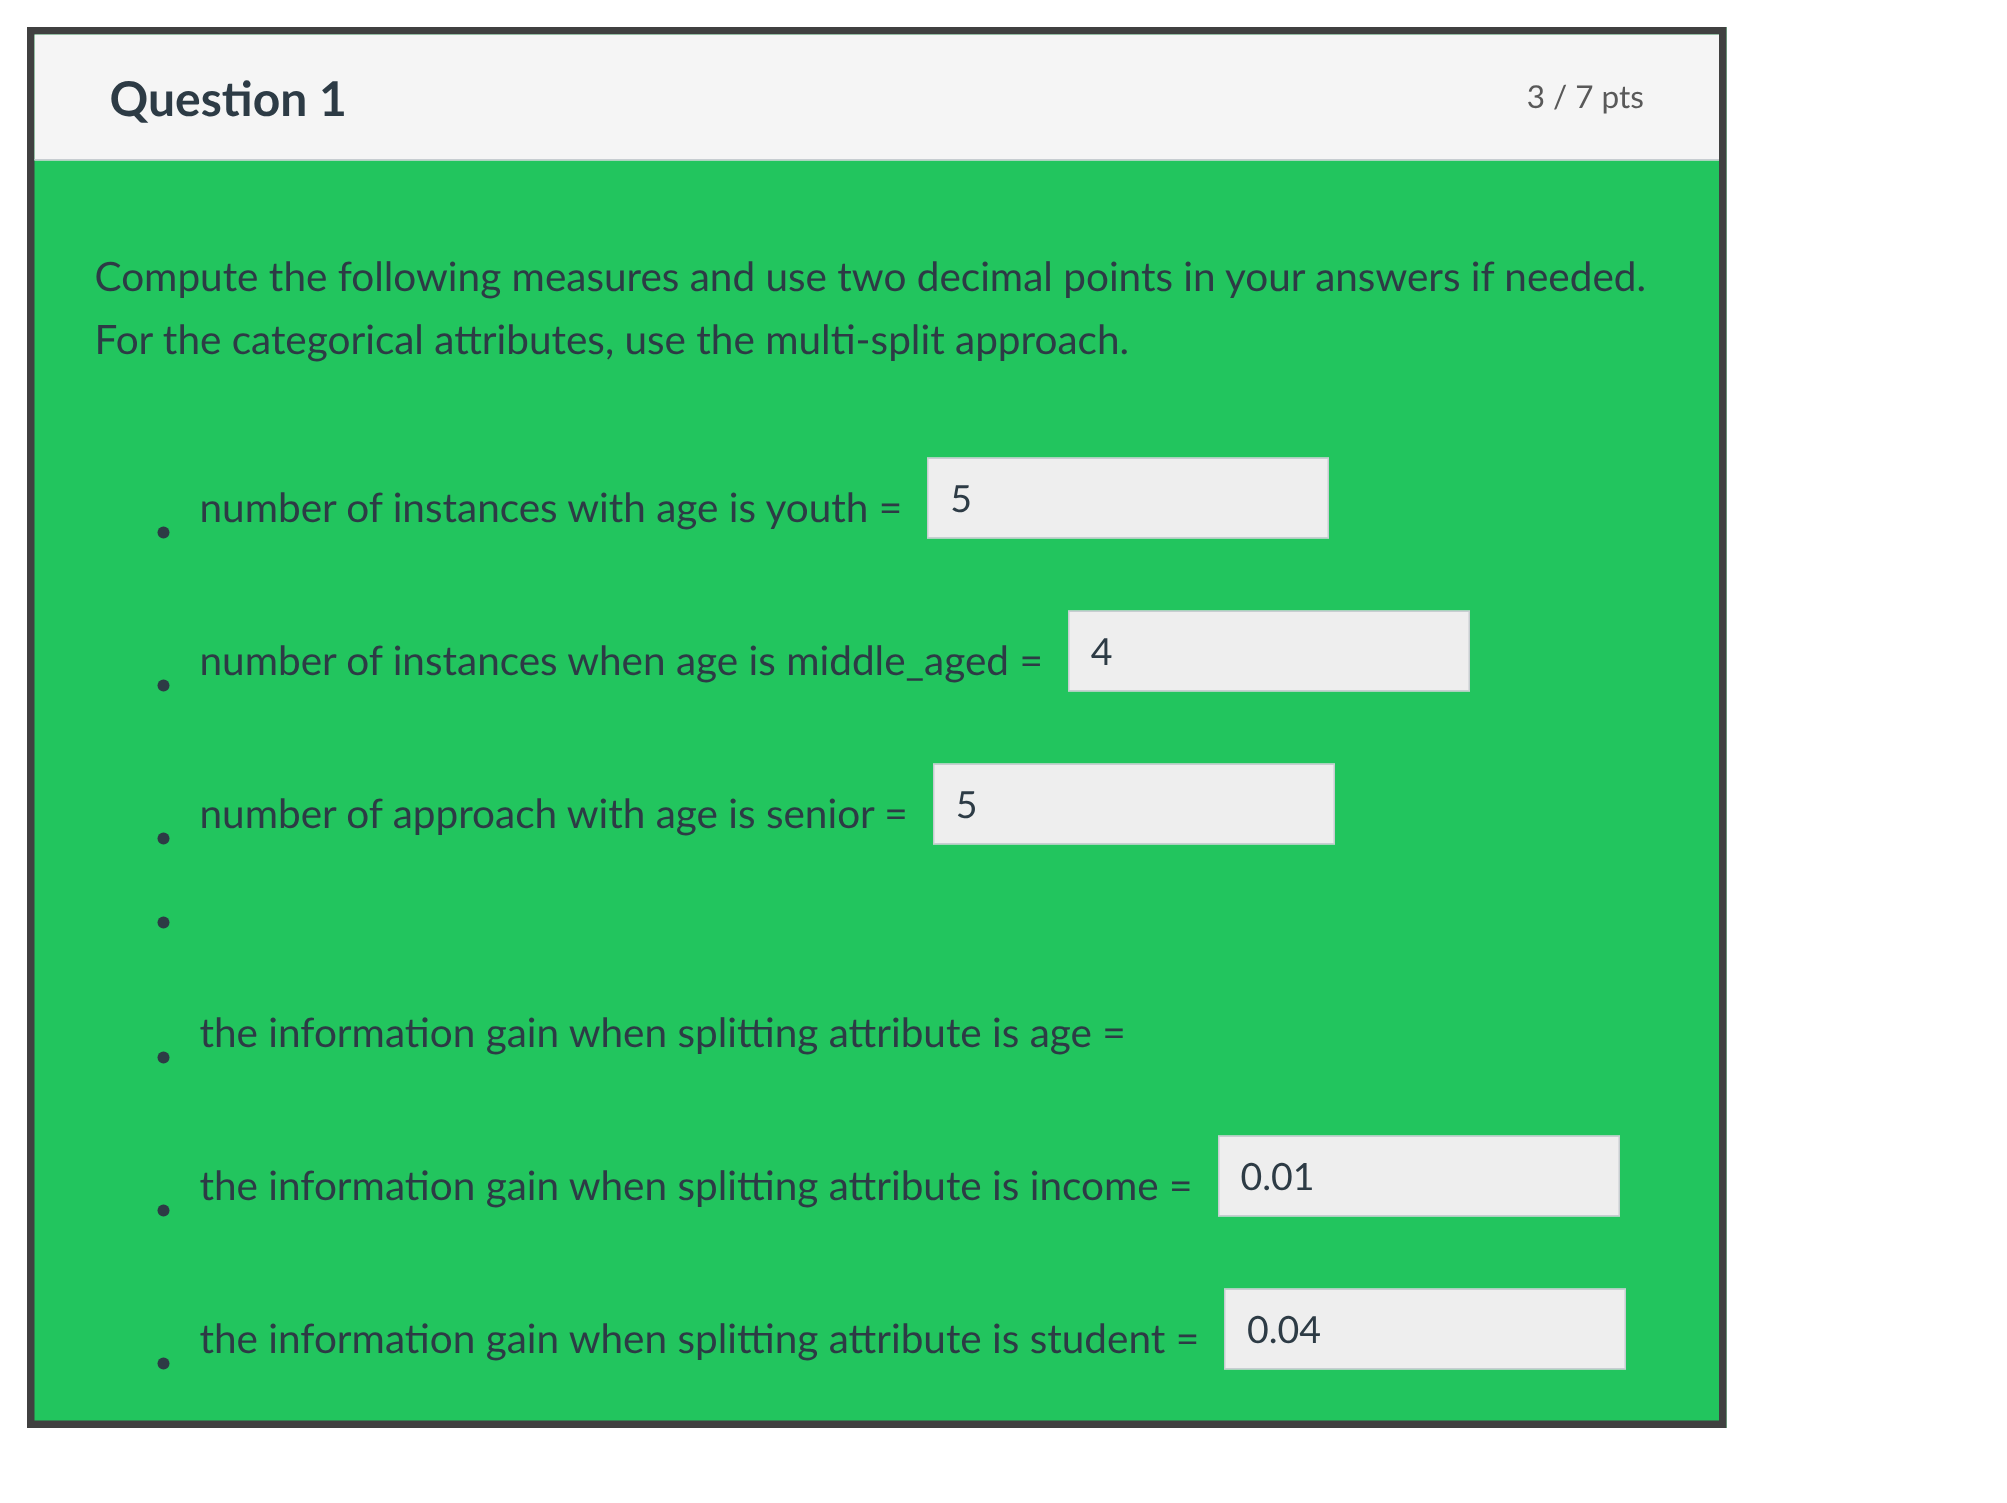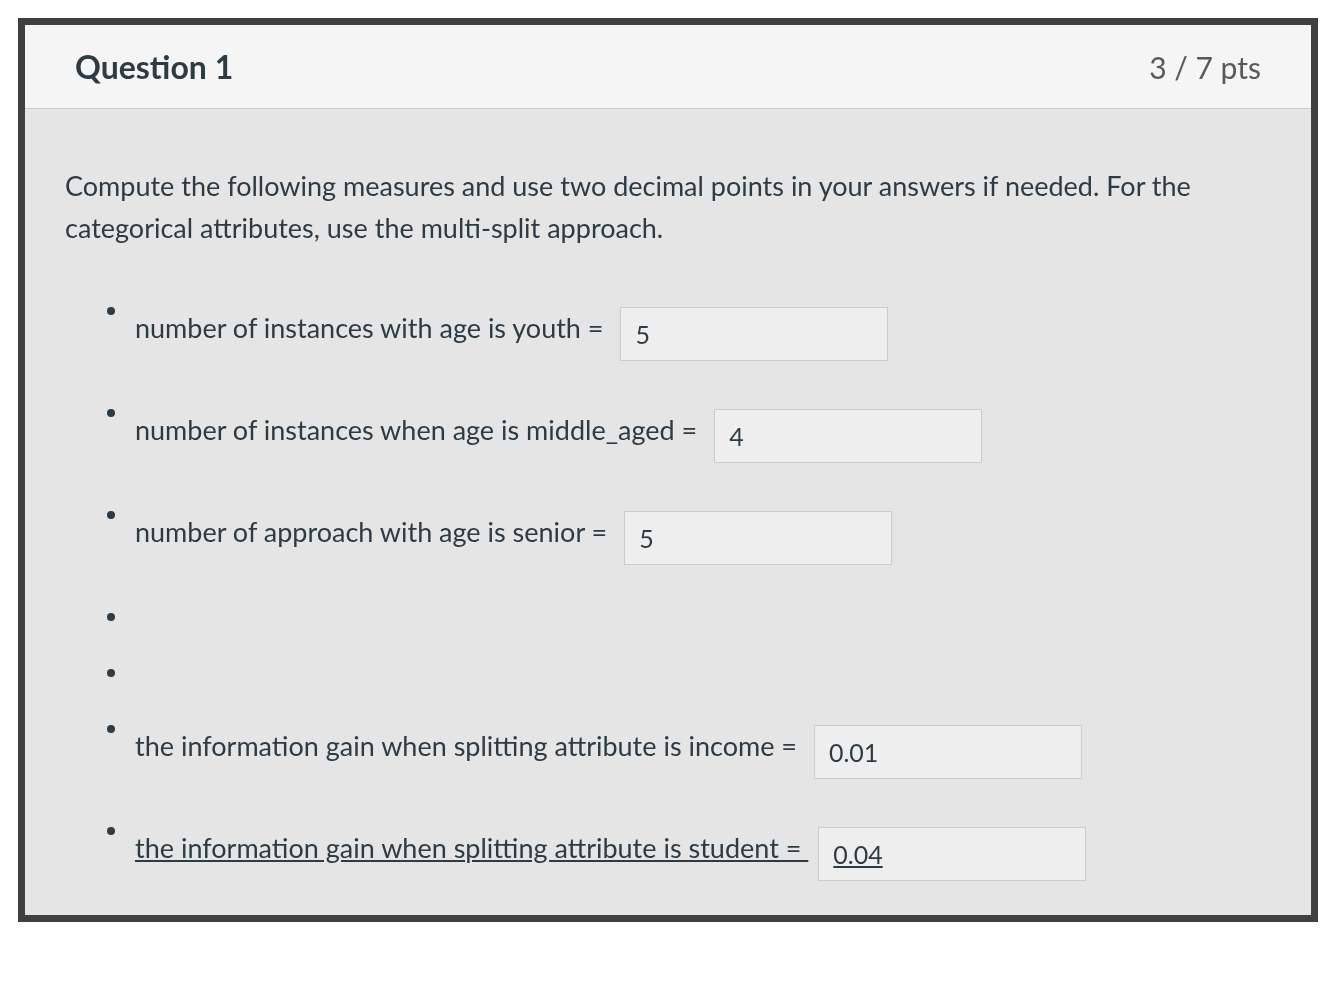--- a/index.html
+++ b/index.html
@@ -4,62 +4,62 @@
 <style>
   * { box-sizing: border-box; }
   body {
     margin: 0;
     padding: 18px;
     background: #ffffff;
     font-family: "Lato", "Helvetica Neue", Helvetica, Arial, sans-serif;
     color: #2d3b45;
   }
   .question-card {
-    border: 7px solid #404040;
-    background: #e5e5e5;
-    width: 1300px;
+    border: 5px solid #404040;
+    background: #22c55e;
+    width: 1133px;
   }
   .question-header {
     background: #f5f5f5;
     border-bottom: 1px solid #c7cdd1;
     padding: 22px 50px 22px 50px;
     display: flex;
     justify-content: space-between;
     align-items: center;
   }
   .question-title {
     font-weight: 700;
     font-size: 32px;
     color: #2d3b45;
   }
   .question-points {
-    font-size: 30px;
+    font-size: 21px;
     color: #595959;
   }
   .question-body {
     padding: 56px 40px 34px 40px;
     font-size: 27px;
     color: #2d3b45;
     line-height: 1.55;
   }
   .instructions {
     margin: 0 0 58px 0;
   }
   ul.items {
     list-style: none;
     padding: 0 0 0 42px;
     margin: 0;
   }
   ul.items li {
     margin: 0 0 48px 0;
     display: flex;
-    align-items: flex-start;
+    align-items: flex-end;
     flex-wrap: wrap;
   }
-  ul.items li:last-child { margin-bottom: 0; text-decoration: underline; }
+  ul.items li:last-child { margin-bottom: 0; }
   .bullet {
     width: 8px;
     height: 8px;
     background: #2d3b45;
     border-radius: 50%;
     display: inline-block;
     margin-right: 20px;
     flex-shrink: 0;
   }
   .item-label {
@@ -108,20 +108,21 @@
         <span class="item-label">number of approach with age is senior = </span>
         <input class="answer-input" type="text" value="5" style="">
       </li>
 
       <li>
         <span class="bullet"></span>
       </li>
 
       <li>
         <span class="bullet"></span>
+        <span class="item-label">the information gain when splitting attribute is age = </span>
       </li>
 
       <li>
         <span class="bullet"></span>
         <span class="item-label">the information gain when splitting attribute is income = </span>
         <input class="answer-input" type="text" value="0.01" style="">
       </li>
 
       <li>
         <span class="bullet"></span>

